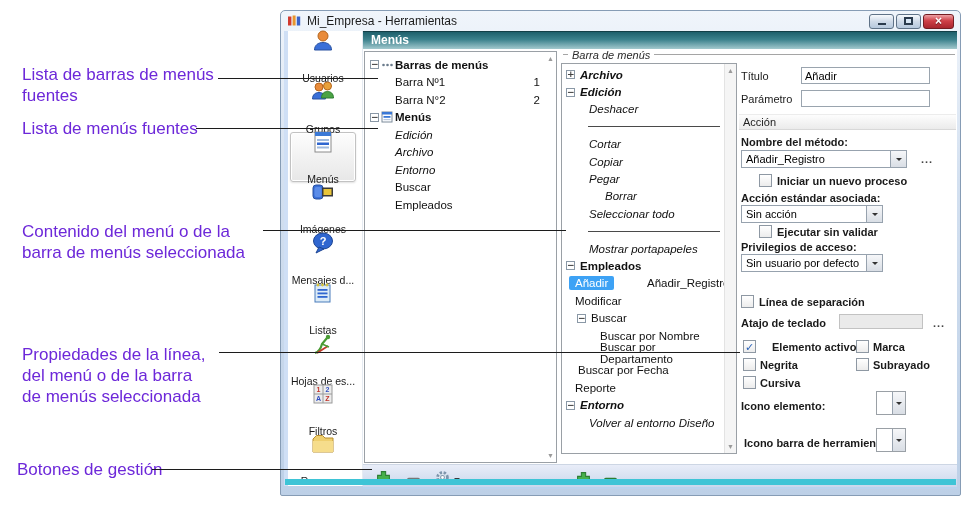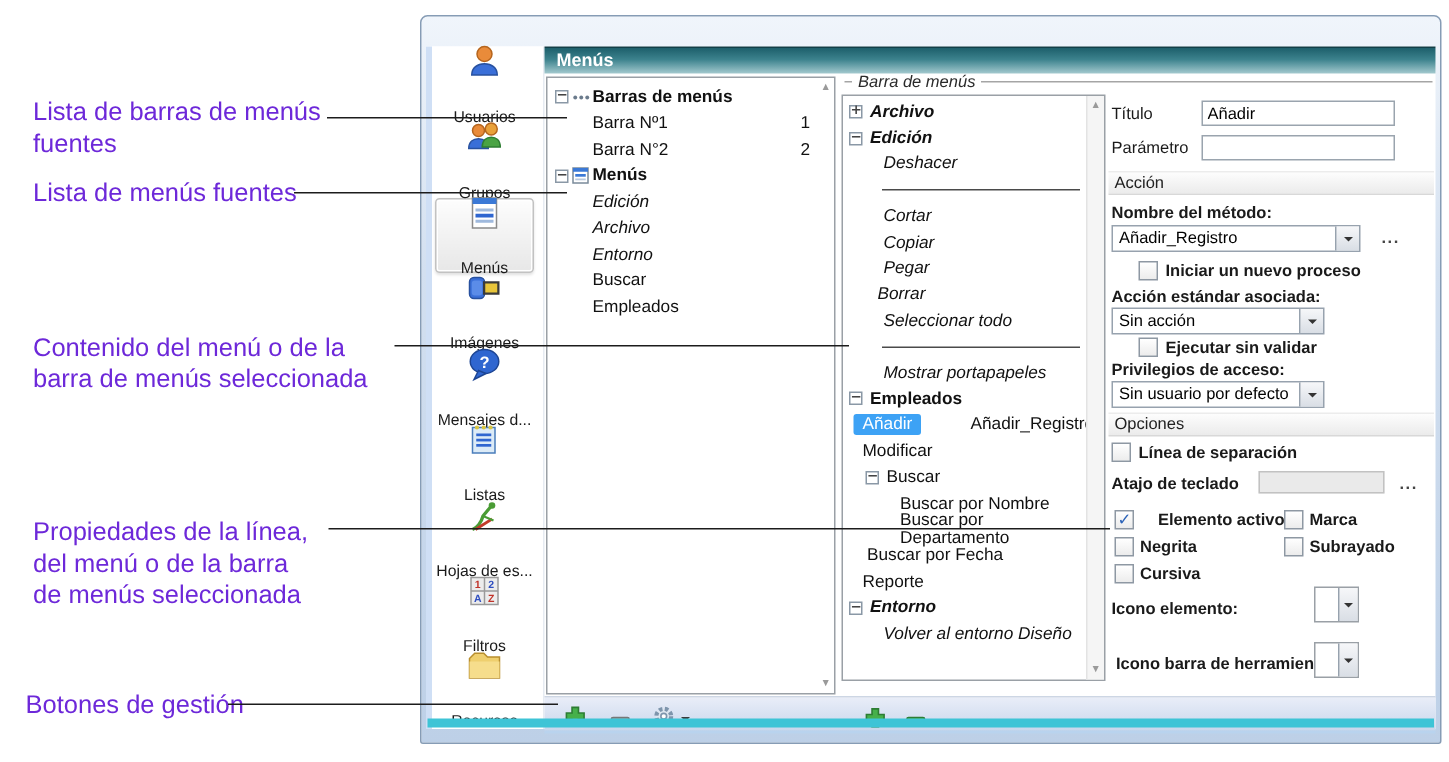--- a/index.html
+++ b/index.html
@@ -114,20 +114,41 @@
 
   <div class="ann" style="left:22px;top:344px;width:260px">Propiedades de la línea,
 del menú o de la barra
 de menús seleccionada</div>
   <div class="line" style="left:219px;top:352px;width:521px"></div>
 
   <div class="ann" style="left:17px;top:459px;width:220px">Botones de gestión</div>
   <div class="line" style="left:152px;top:469px;width:220px"></div>
 
   <div class="window">
+    <div class="titlebar">
+      <span class="app-ic">
+        <svg width="15" height="14" viewBox="0 0 15 14">
+            <rect x="1" y="2.5" width="3.4" height="9" fill="#d23a2e"></rect>
+            <rect x="5.6" y="1.5" width="3" height="10" fill="#e8952e"></rect>
+            <rect x="9.8" y="2.5" width="3.4" height="9" fill="#3a62c8"></rect>
+          </svg>
+      </span>
+      <span class="title">Mi_Empresa - Herramientas</span>
+      <span class="winbtns">
+        <span class="wbtn">
+            <span class="g-min"></span>
+          </span>
+        <span class="wbtn">
+            <span class="g-max"></span>
+          </span>
+        <span class="wbtn close">
+            <span class="g-close">×</span>
+          </span>
+      </span>
+    </div>
 
     <div class="content">
       <div class="sidebar" id="sidebar">
           <span class="sb-strip"></span>
           <div class="sb-item">
             <span class="sb-ic">
               <svg width="26" height="26" viewBox="0 0 26 26">
                 <circle cx="13" cy="8" r="5" fill="#e98b3a" stroke="#b5651d"></circle>
                 <path d="M4.5 22c0-5 3.8-7.5 8.5-7.5s8.5 2.5 8.5 7.5z" fill="#3a6fd8" stroke="#28519f"></path>
               </svg>
@@ -308,21 +329,21 @@
             <div class="mrow">
               <span class="tlb i" style="margin-left:27px">Cortar</span>
             </div>
             <div class="mrow">
               <span class="tlb i" style="margin-left:27px">Copiar</span>
             </div>
             <div class="mrow">
               <span class="tlb i" style="margin-left:27px">Pegar</span>
             </div>
             <div class="mrow">
-              <span class="tlb i" style="margin-left:23px">Borrar</span>
+              <span class="tlb i" style="margin-left:43px">Borrar</span>
             </div>
             <div class="mrow">
               <span class="tlb i" style="margin-left:27px">Seleccionar todo</span>
             </div>
             <div class="mrow">
               <span class="sepline"></span>
             </div>
             <div class="mrow">
               <span class="tlb i" style="margin-left:27px">Mostrar portapapeles</span>
             </div>
@@ -399,21 +420,20 @@
         <label class="pl b" style="left:38px;top:164px">Ejecutar sin validar</label>
 
         <label class="pl b" style="left:2px;top:179px">Privilegios de acceso:</label>
         <div class="combo" style="left:2px;top:192px;width:142px">
           <span class="cval">Sin usuario por defecto</span>
           <span class="cbtn">
               <i class="tri"></i>
             </span>
         </div>
 
-        <div class="phead" style="top:213px">Opciones</div>
 
         <span class="cb" style="left:2px;top:233px"></span>
         <label class="pl b" style="left:20px;top:234px">Línea de separación</label>
 
         <label class="pl b" style="left:2px;top:255px">Atajo de teclado</label>
         <span class="pi dis" style="left:100px;top:252px;width:84px"></span>
         <span class="more" style="left:194px;top:255px">...</span>
 
         <label class="pl b" style="left:2px;top:338px">Icono elemento:</label>
         <div class="icombo" style="left:137px;top:329px">

